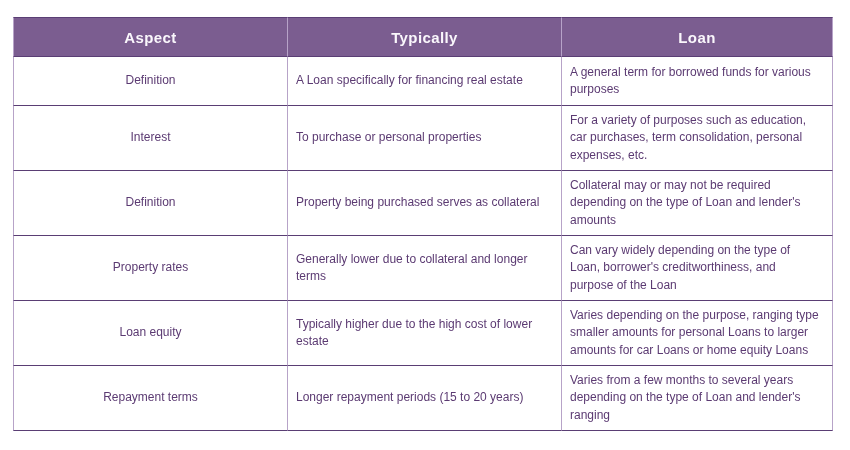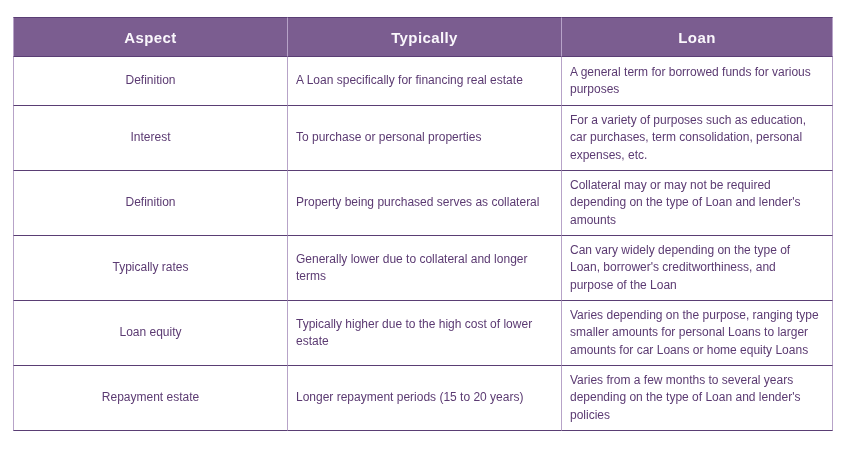--- a/index.html
+++ b/index.html
@@ -88,29 +88,29 @@
         <td class="aspect-cell">Interest</td>
         <td>To purchase or personal properties</td>
         <td>For a variety of purposes such as education, car purchases, term consolidation, personal expenses, etc.</td>
       </tr>
       <tr>
         <td class="aspect-cell">Definition</td>
         <td>Property being purchased serves as collateral</td>
         <td>Collateral may or may not be required depending on the type of Loan and lender's amounts</td>
       </tr>
       <tr>
-        <td class="aspect-cell">Typically rates</td>
+        <td class="aspect-cell">Property rates</td>
         <td>Generally lower due to collateral and longer terms</td>
         <td>Can vary widely depending on the type of Loan, borrower's creditworthiness, and purpose of the Loan</td>
       </tr>
       <tr>
         <td class="aspect-cell">Loan equity</td>
         <td>Typically higher due to the high cost of lower estate</td>
         <td>Varies depending on the purpose, ranging type smaller amounts for personal Loans to larger amounts for car Loans or home equity Loans</td>
       </tr>
       <tr>
-        <td class="aspect-cell">Repayment estate</td>
+        <td class="aspect-cell">Repayment terms</td>
         <td>Longer repayment periods (15 to 20 years)</td>
-        <td>Varies from a few months to several years depending on the type of Loan and lender's policies</td>
+        <td>Varies from a few months to several years depending on the type of Loan and lender's ranging</td>
       </tr>
     </tbody>
   </table>
 </div>
 
 </body></html>

